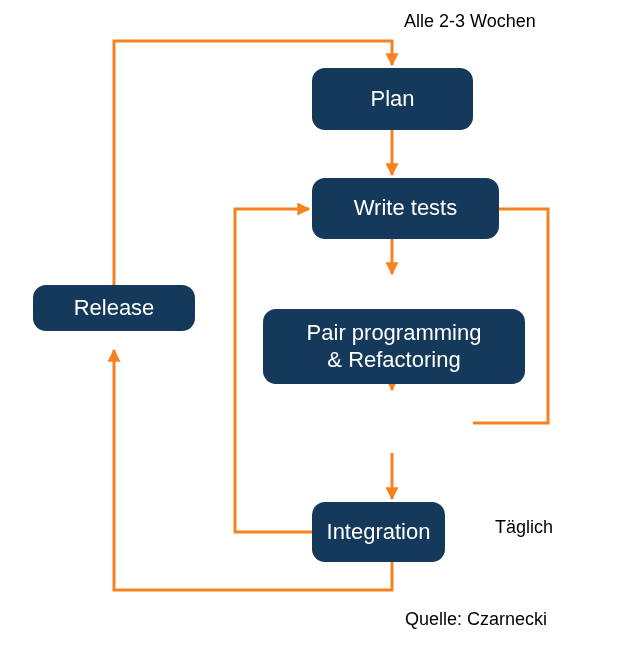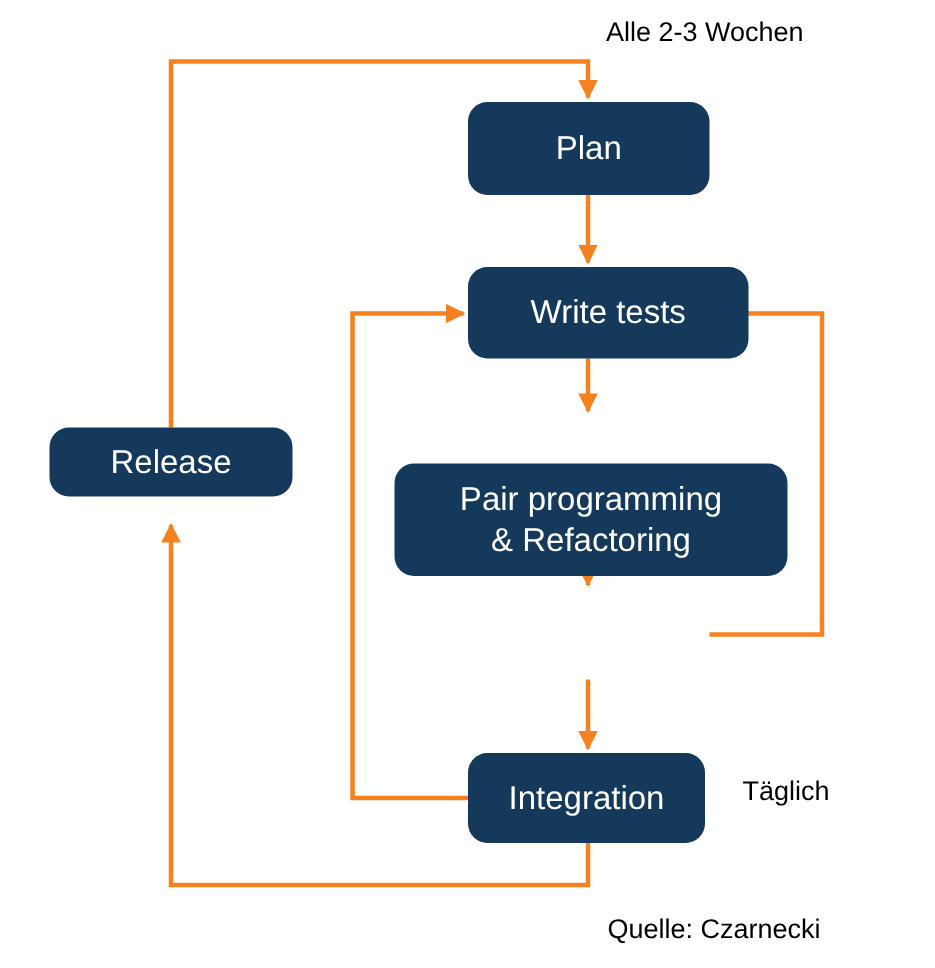--- a/index.html
+++ b/index.html
@@ -41,21 +41,21 @@
     justify-content: center;
     text-align: center;
     font-size: 22px;
     line-height: 1.2;
     white-space: pre-line;
   }
   .node-plan        { left: 312px; top:  68px; width: 161px; height: 62px; }
   .node-write-tests { left: 312px; top: 178px; width: 187px; height: 61px; }
   .node-pair        { left: 263px; top: 277px; width: 262px; height: 75px; margin-top: 32px; }
   .node-test        { left: 312px; top: 393px; width: 161px; height: 60px; }
-  .node-integration { left: 312px; top: 502px; width: 158px; height: 60px; }
+  .node-integration { left: 312px; top: 502px; width: 133px; height: 60px; }
   .node-release     { left:  33px; top: 285px; width: 162px; height: 46px; }
   .annotation {
     position: absolute;
     color: var(--annotation-text);
     font-size: 18px;
     white-space: nowrap;
   }
   .annotation-cycle  { left: 404px; top:  11px; }
   .annotation-daily  { left: 495px; top: 517px; }
   .annotation-source { left: 405px; top: 609px; }

